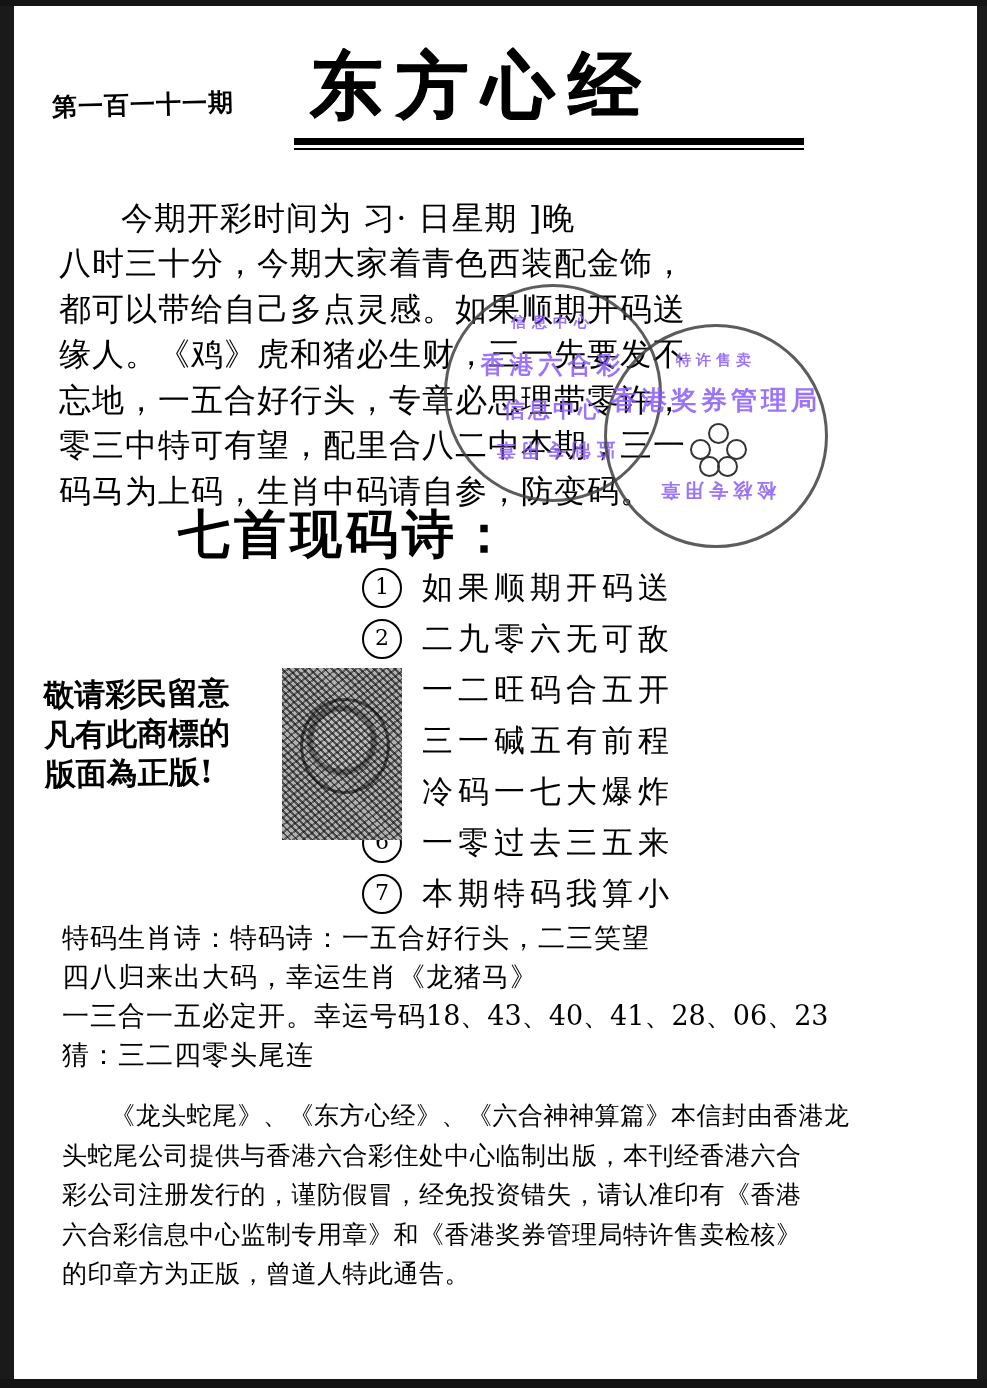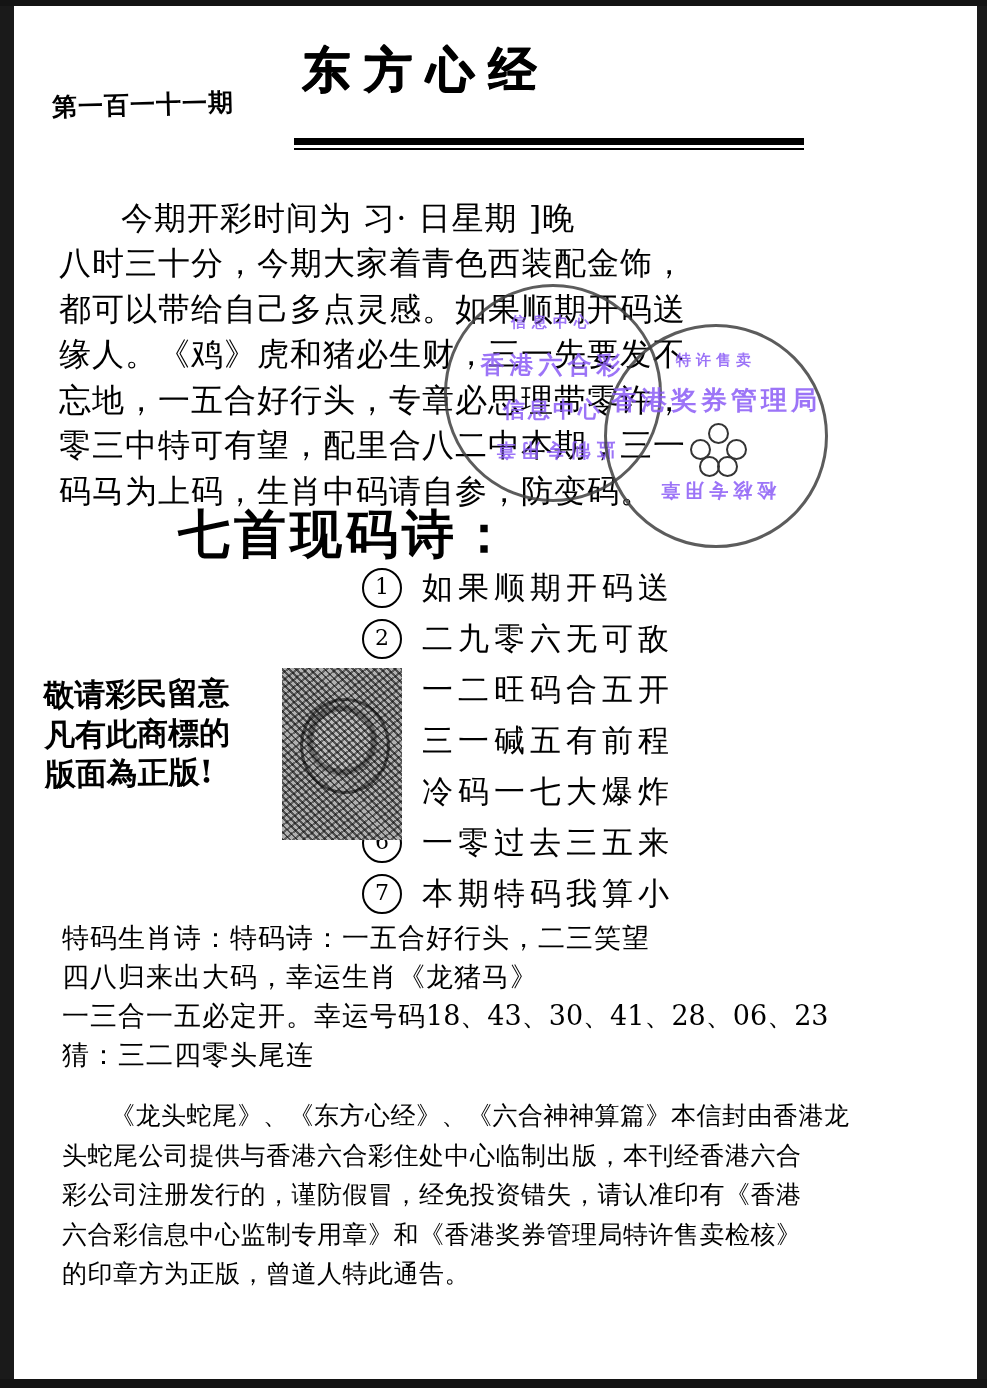--- a/index.html
+++ b/index.html
@@ -61,24 +61,24 @@
     top: 82px;
     font-family: "DejaVu Serif", serif;
     font-size: 25px;
     font-weight: 700;
     letter-spacing: 1px;
     white-space: nowrap;
     transform: rotate(-1.5deg);
   }
   .masthead {
     position: absolute;
-    left: 288px;
+    left: 296px;
     top: 32px;
     font-family: "DejaVu Serif", serif;
-    font-size: 48px;
+    font-size: 72px;
     font-weight: 700;
     letter-spacing: 14px;
     white-space: nowrap;
     text-shadow: 1px 0 0 #000, 0 1px 0 #000;
   }
   .rule-wrap {
     position: absolute;
     left: 280px;
     top: 132px;
     width: 510px;
@@ -354,21 +354,21 @@
       <div>凡有此商標的</div>
       <div>版面為正版!</div>
     </div>
 
     <div class="trademark"></div>
 
     <div class="zodiac">
       <div>特码生肖诗：特码诗：一五合好行头，二三笑望</div>
       <div>四八归来出大码，幸运生肖《龙猪马》</div>
       <div>
-        <span>一三合一五必定开。幸运号码</span><span class="lucky-nums">18、43、30、41、28、06、23</span>
+        <span>一三合一五必定开。幸运号码</span><span class="lucky-nums">18、43、40、41、28、06、23</span>
       </div>
       <div>猜：三二四零头尾连</div>
     </div>
 
     <div class="footer">
       <div class="indent">《龙头蛇尾》、《东方心经》、《六合神神算篇》本信封由香港龙</div>
       <div>头蛇尾公司提供与香港六合彩住处中心临制出版，本刊经香港六合</div>
       <div>彩公司注册发行的，谨防假冒，经免投资错失，请认准印有《香港</div>
       <div>六合彩信息中心监制专用章》和《香港奖券管理局特许售卖检核》</div>
       <div>的印章方为正版，曾道人特此通告。</div>

